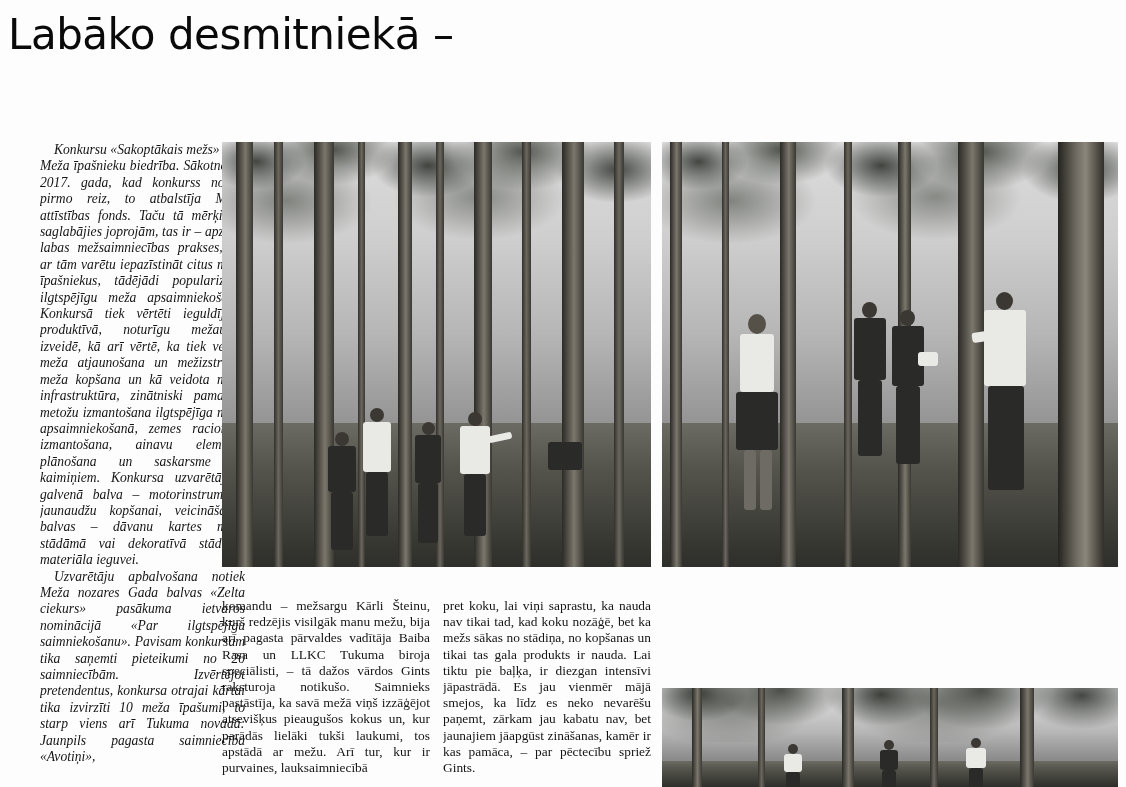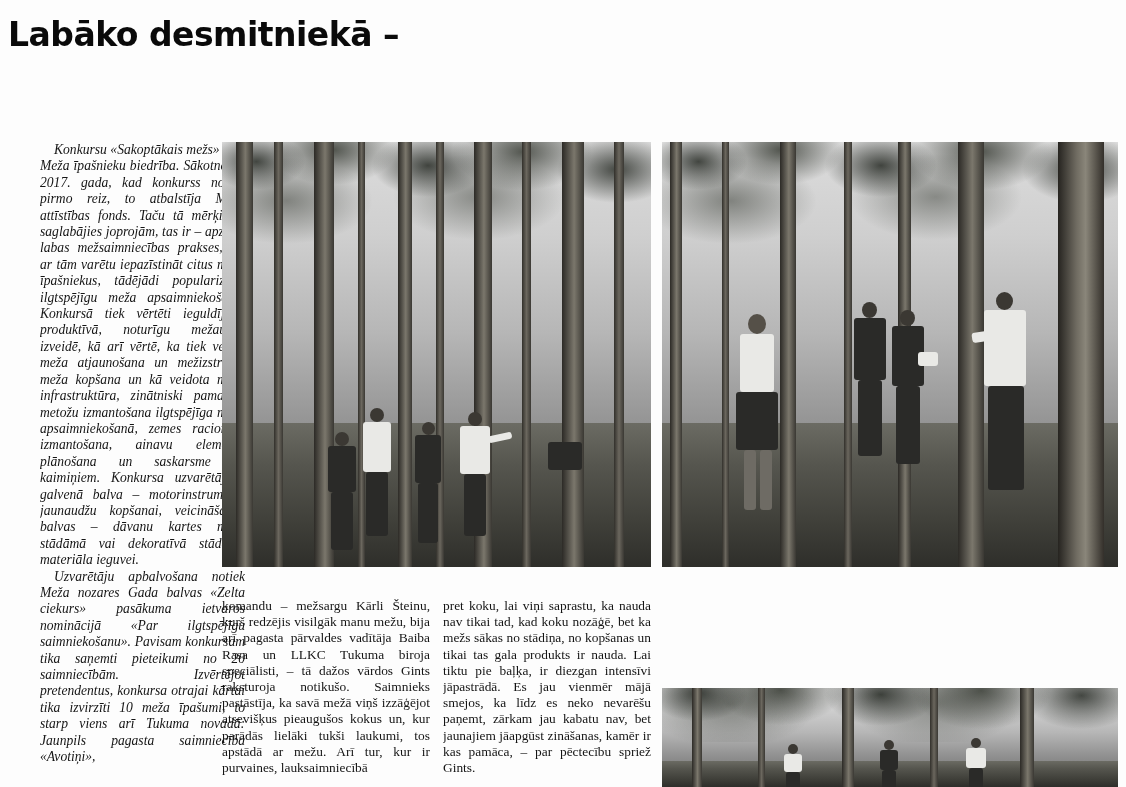--- a/index.html
+++ b/index.html
@@ -25,22 +25,22 @@
 
   
   .headline {
     position: absolute;
     left: 8px;
     top: 10px;
     width: 1110px;
   }
   .headline-line {
     font-family: "DejaVu Sans", sans-serif;
-    font-weight: bold;
-    font-size: 33px;
+    font-weight: normal;
+    font-size: 42px;
     line-height: 50px;
     letter-spacing: -0.5px;
     color: #0a0a0a;
     white-space: nowrap;
   }
 
   
   .left-col {
     position: absolute;
     left: 8px;

